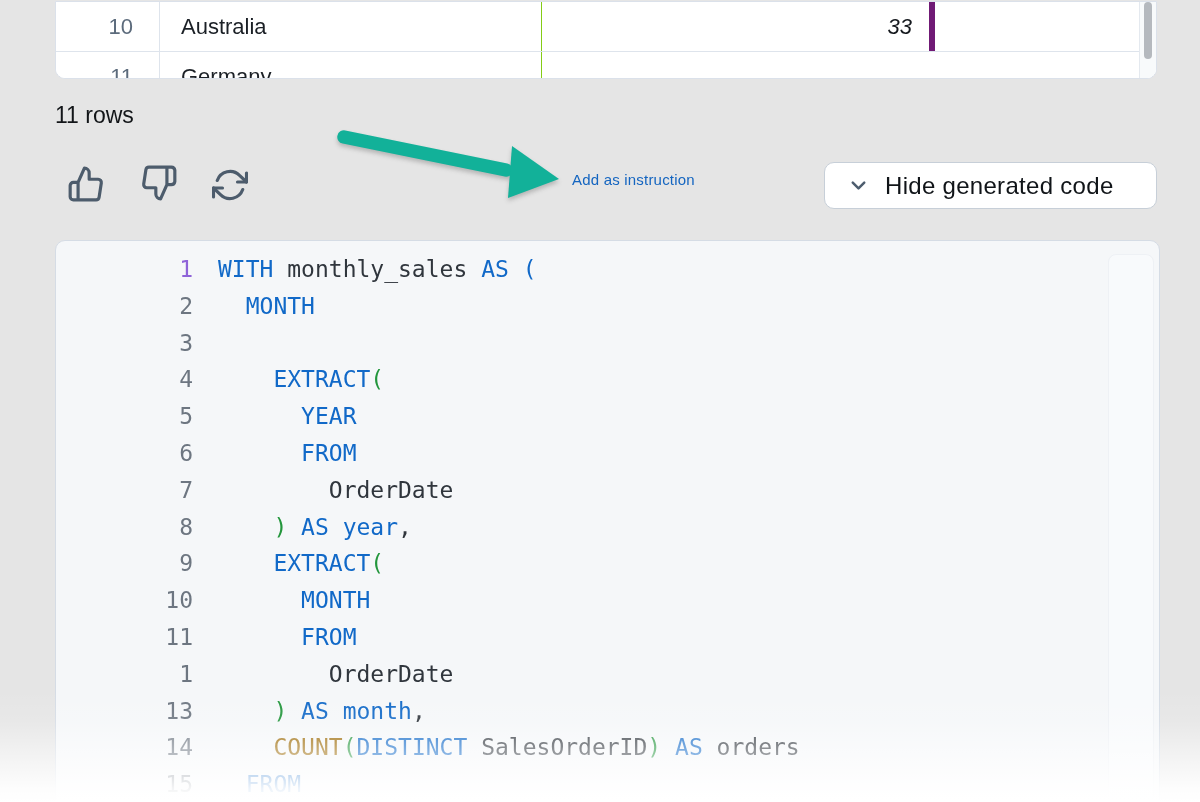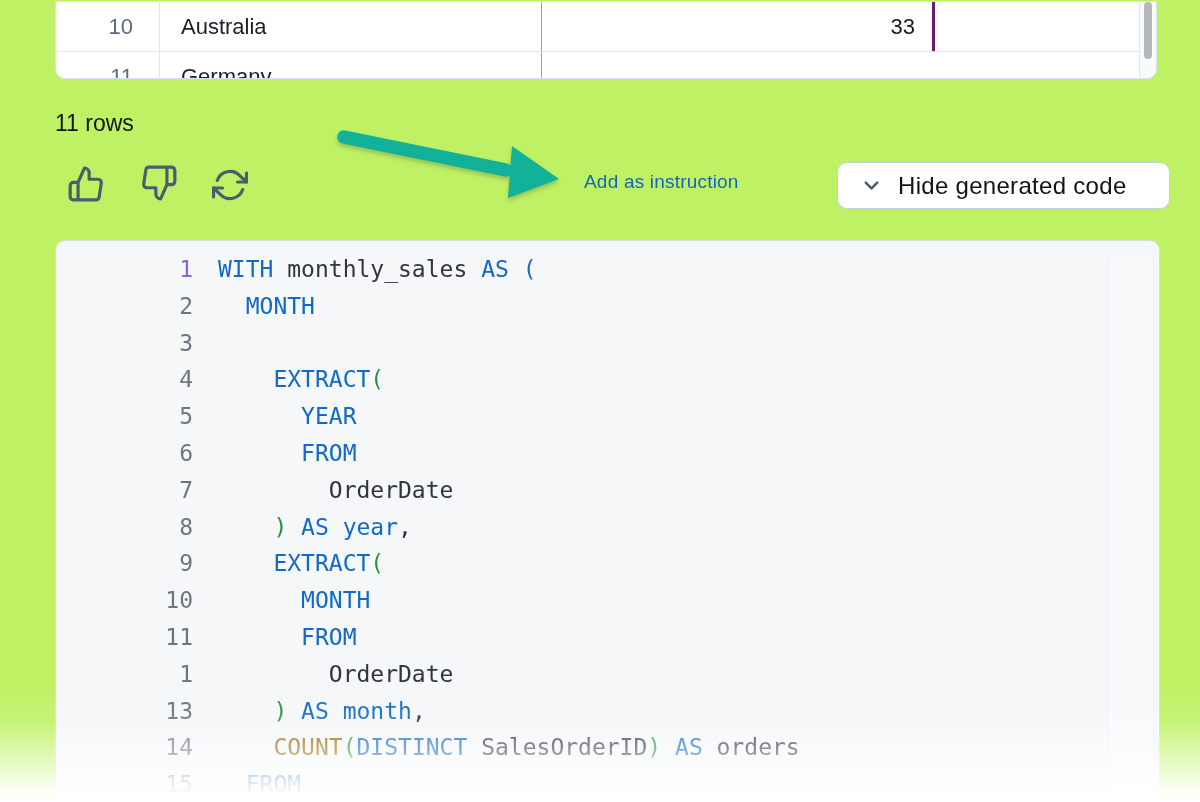--- a/index.html
+++ b/index.html
@@ -1,46 +1,46 @@
 <!DOCTYPE html>
 <html style="--kw: #1169c8; --id: #30363d; --p1: #1169c8; --p2: #23963c; --fn: #9a6700; --lnc: #6d7681; --lna: #8e63d8; --link: #1465c0;"><head>
 <meta charset="utf-8">
 <style>
   html,body{margin:0;padding:0;background:#fff;}
-  #canvas{position:relative;width:1200px;height:802px;background:#bef264;overflow:hidden;
+  #canvas{position:relative;width:1200px;height:802px;background:#e5e5e5;overflow:hidden;
           font-family:"Liberation Sans",sans-serif;color:#15191e;}
 
   
   .table-wrap{position:absolute;left:55px;top:1px;width:1102px;height:78px;
               border:1px solid #dbe1ea;border-radius:0 0 10px 10px;background:#fff;
               overflow:hidden;box-sizing:border-box;}
   .t-row{display:flex;height:50px;box-sizing:border-box;border-bottom:1px solid #dee4ec;background:#fff;}
   .t-row:last-child{border-bottom:none;}
   .t-cell{display:flex;align-items:center;font-size:22px;box-sizing:border-box;}
   .c-num{width:104px;justify-content:flex-end;padding-right:26px;color:#5c6b7c;border-right:1px solid #dee4ec;}
   .c-country{width:382px;padding-left:21px;color:#1b2026;border-right:1px solid #84cc16;}
-  .c-value{width:393px;justify-content:flex-end;padding-right:17px;color:#15191e;border-right:3px solid #701a75;}
+  .c-value{width:393px;justify-content:flex-end;padding-right:17px;color:#15191e;border-right:6px solid #701a75;font-style:italic;}
   .c-extra{flex:1;}
   .t-scroll-gutter{position:absolute;right:0;top:0;bottom:0;width:16px;background:#f8fafb;
                    border-left:1px solid #e4e9ef;}
   .t-scroll-thumb{position:absolute;top:0;left:4px;width:8px;height:57px;border-radius:4px;background:#b5b9be;}
 
   
-  .row-count{position:absolute;left:55px;top:102px;font-size:23px;color:#121518;margin-top:8px;}
+  .row-count{position:absolute;left:55px;top:102px;font-size:23px;color:#121518;}
 
   
   .icon-btn{position:absolute;background:none;border:none;padding:0;margin:0;cursor:pointer;line-height:0;}
   .icon-btn svg{stroke:#4d5c6c;fill:none;stroke-width:2;stroke-linecap:round;stroke-linejoin:round;}
 
   
-  .add-link{position:absolute;left:572px;top:171px;font-size:19px;letter-spacing:.2px;
-            color:var(--link,#1465c0);cursor:pointer;text-decoration:none;margin-left:12px;}
+  .add-link{position:absolute;left:572px;top:171px;font-size:15px;letter-spacing:.2px;
+            color:var(--link,#1465c0);cursor:pointer;text-decoration:none;}
   .hide-btn{position:absolute;left:824px;top:162px;width:333px;height:47px;border-radius:10px;
             border:1px solid #c7cfd8;background:#fff;display:flex;align-items:center;
-            padding:0 0 0 22px;box-sizing:border-box;gap:15px;cursor:pointer;margin-left:13px;}
+            padding:0 0 0 22px;box-sizing:border-box;gap:15px;cursor:pointer;}
   .hide-btn svg{stroke:#4d5d6e;fill:none;stroke-width:2.6;stroke-linecap:round;stroke-linejoin:round;}
   .hide-btn .lbl{font-size:24px;letter-spacing:.3px;color:#101418;font-family:"Liberation Sans",sans-serif;}
 
   
   .anno{position:absolute;left:0;top:0;pointer-events:none;z-index:40;}
   .anno .arrow{filter:drop-shadow(0 3px 2px rgba(40,40,40,.25));}
 
   
   .code-block{position:absolute;left:55px;top:240px;width:1105px;height:640px;box-sizing:border-box;
               background:#f5f7f9;border:1px solid #d5dce5;border-radius:10px;padding-top:10px;overflow:hidden;}

